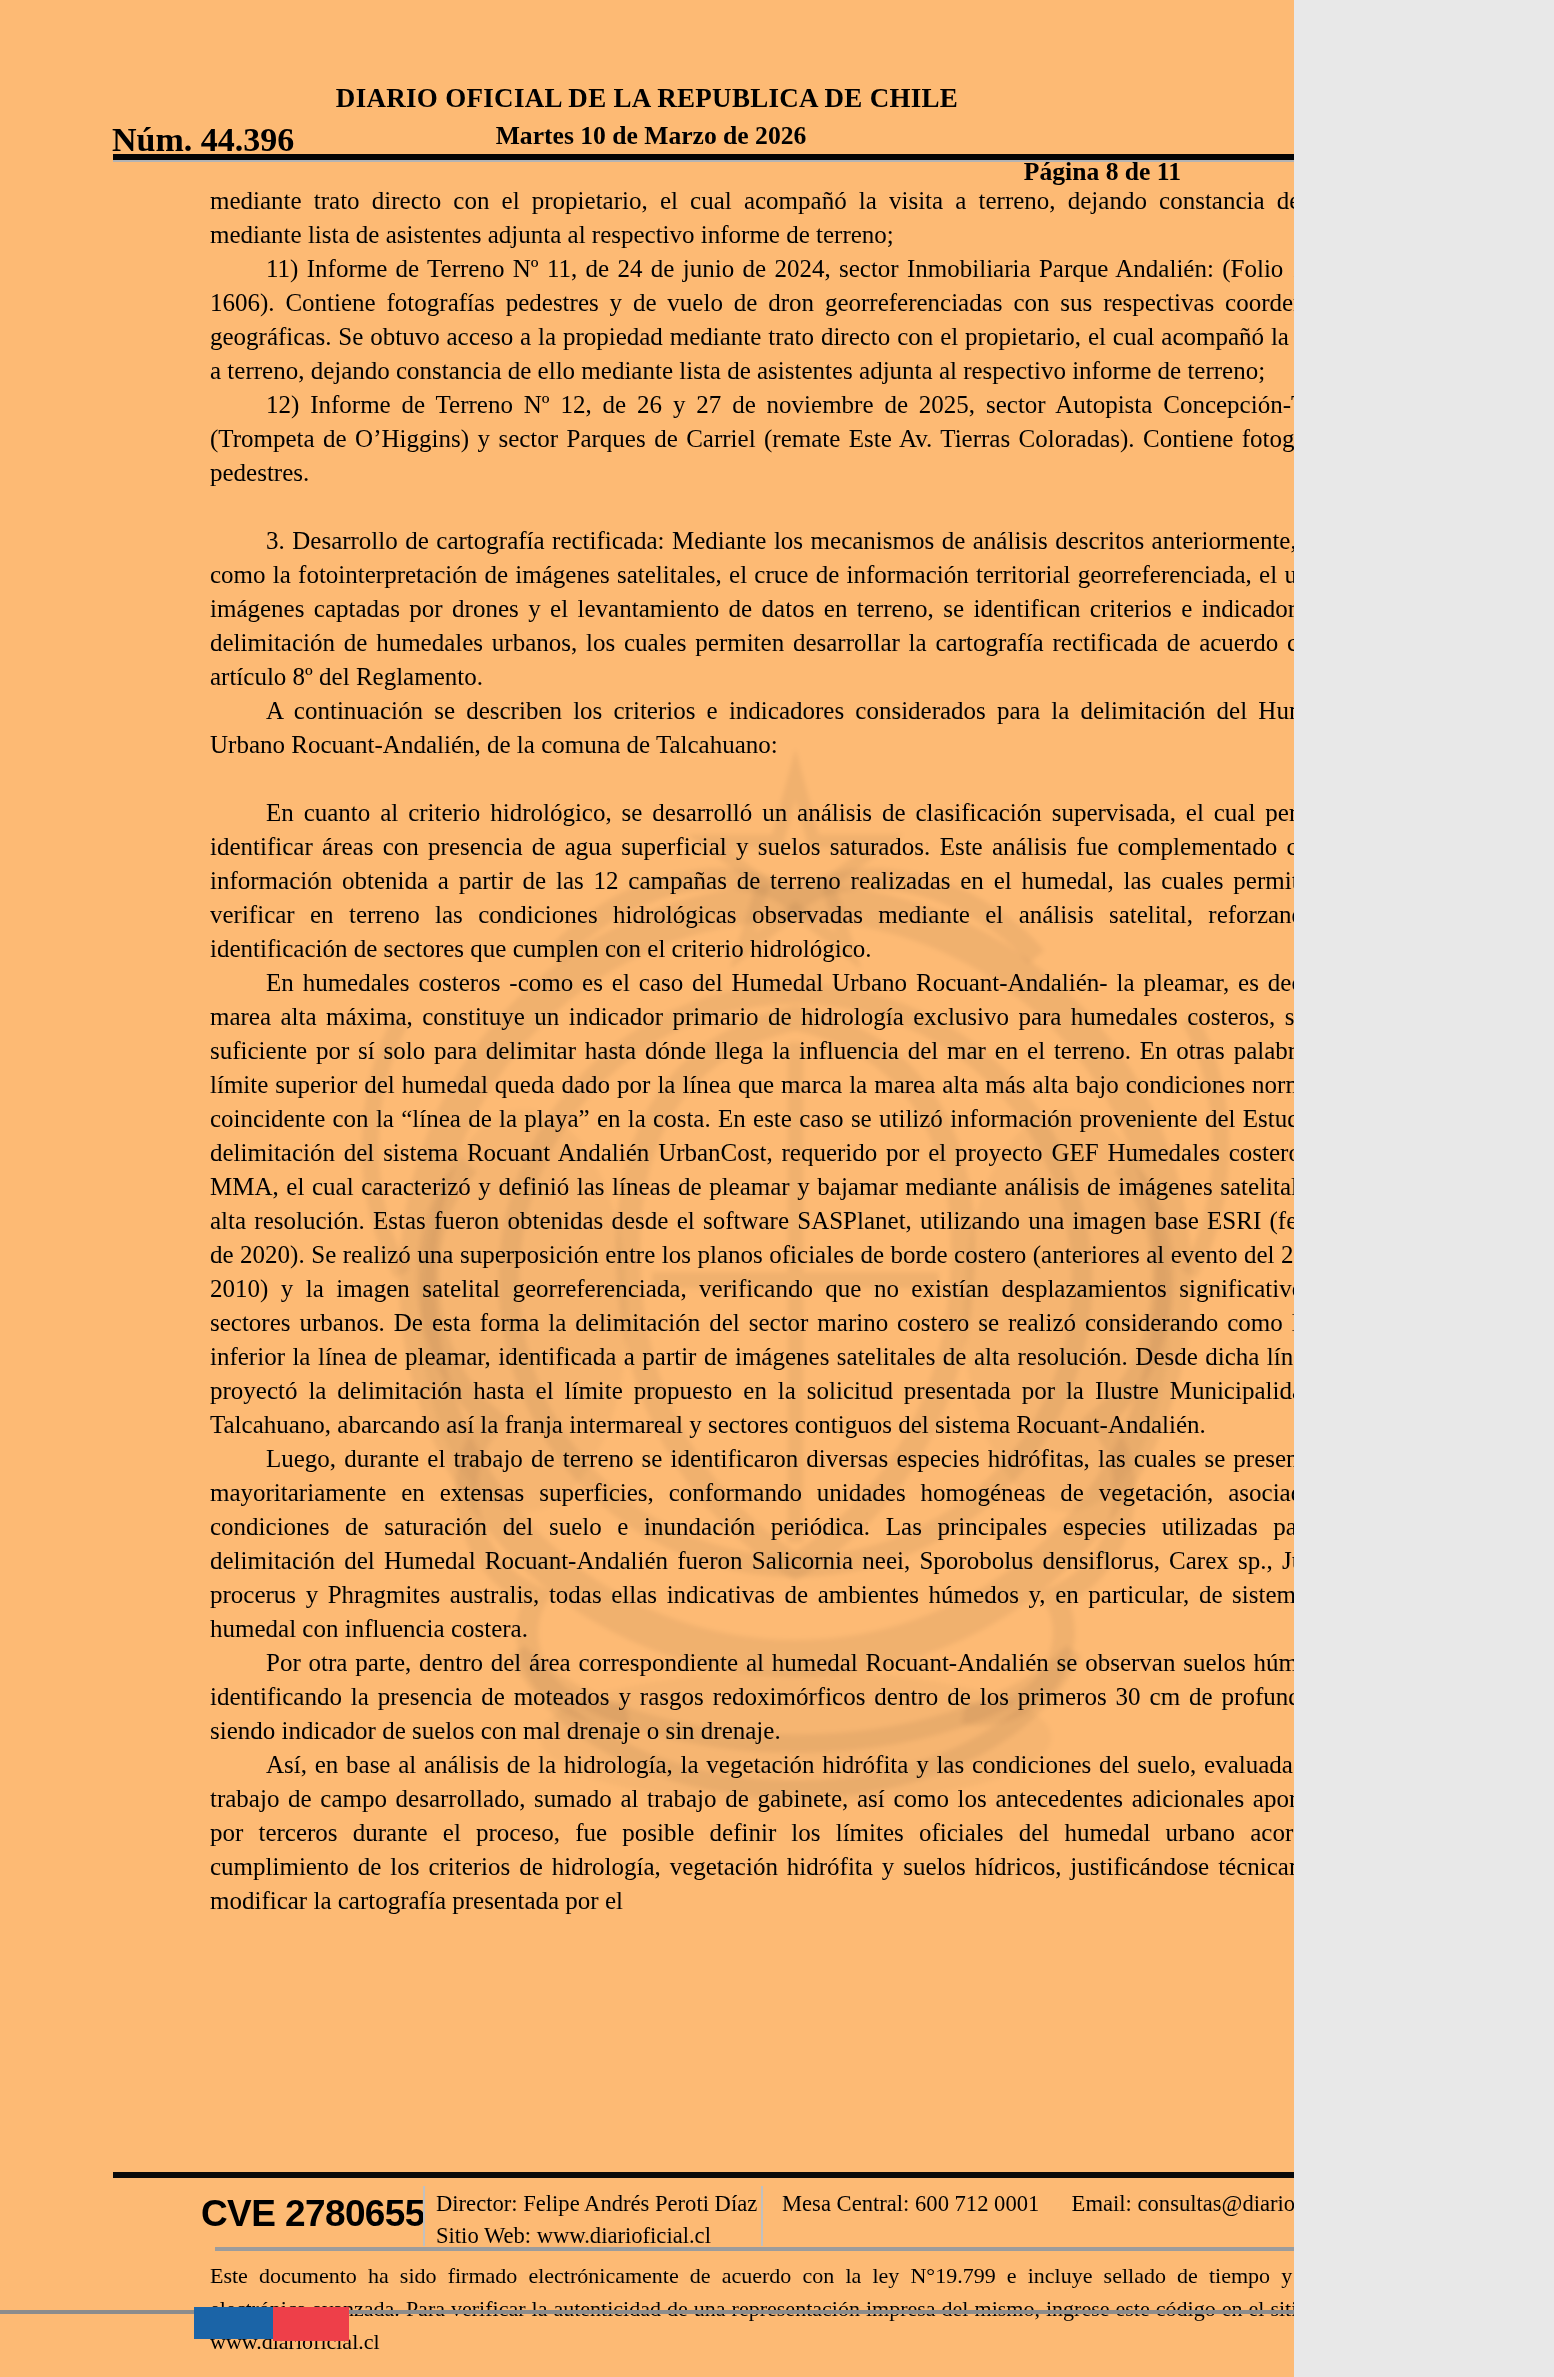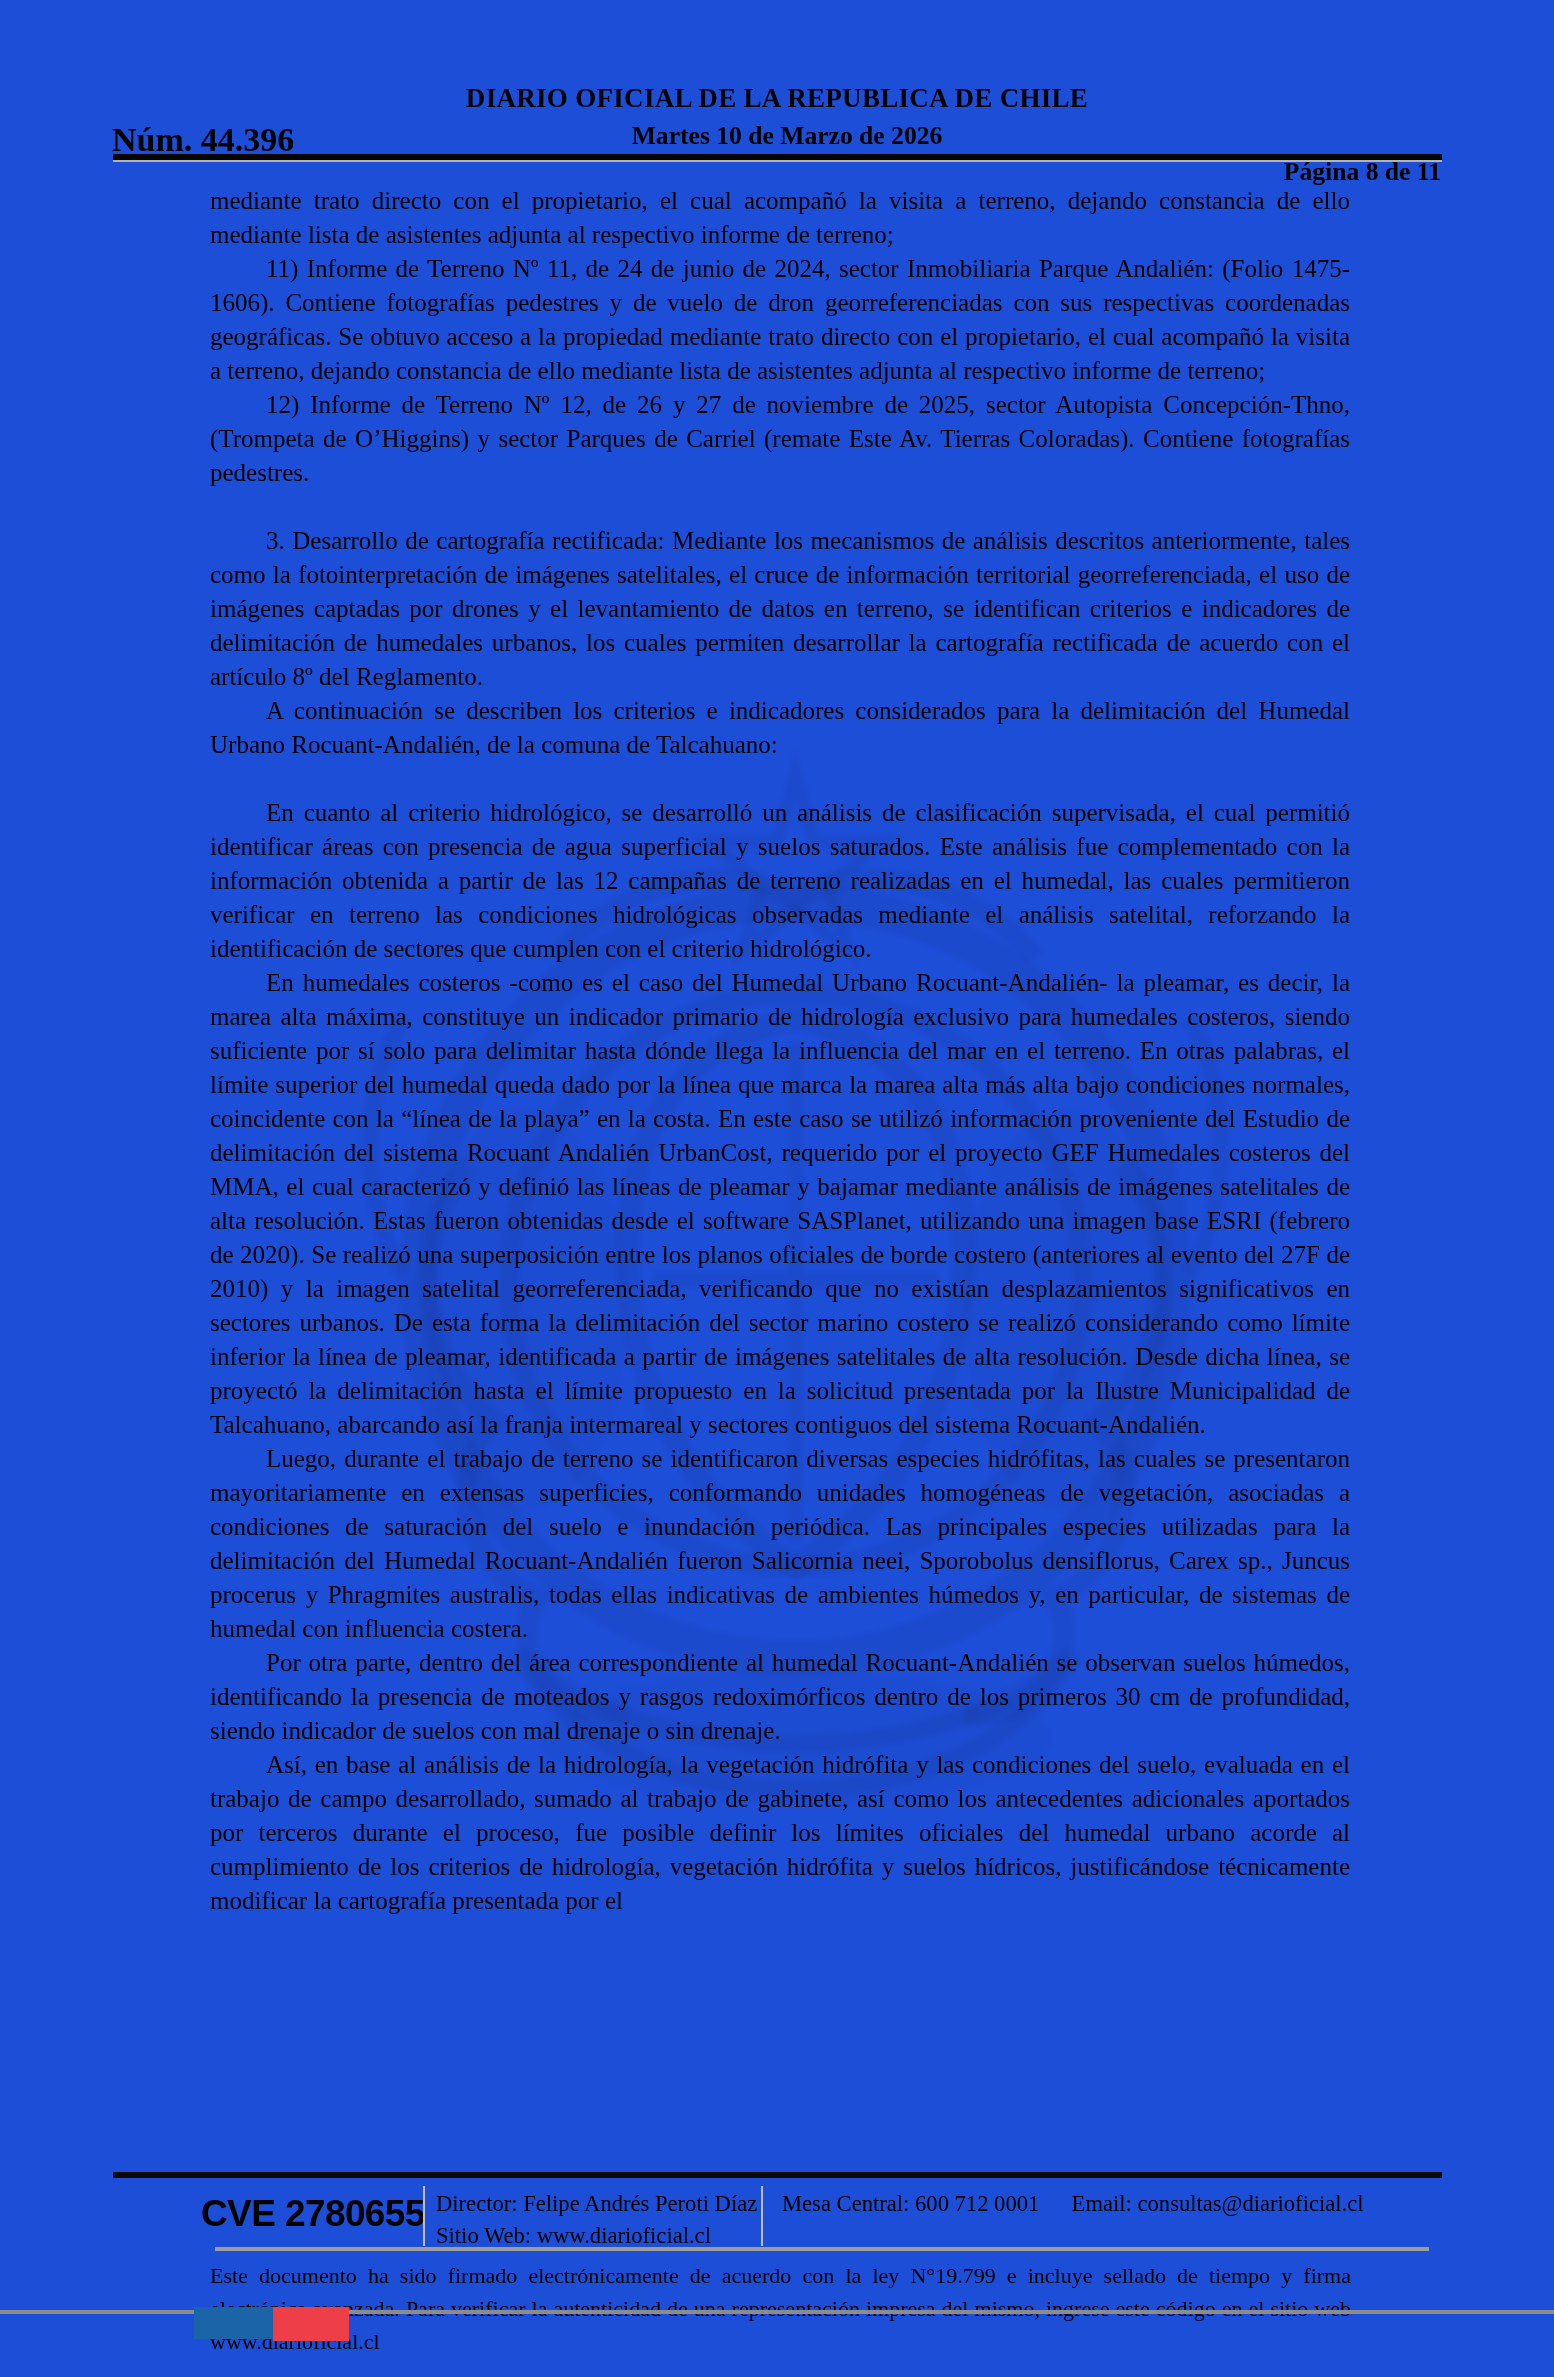--- a/index.html
+++ b/index.html
@@ -1,20 +1,20 @@
 <!DOCTYPE html>
 <html style="font-size:9.8px"><head>
 <meta charset="utf-8">
 <style>
   html, body { margin: 0; padding: 0; background: #e8e8e8; }
   .page {
     position: relative;
-    width: 1554px;
+    width: 1294px;
     height: 2377px;
-    background: #1d4ed8;
+    background: #fdba74;
     overflow: hidden;
     font-family: "Liberation Serif", "DejaVu Serif", serif;
     color: #000;
   }
 
   
   .watermark {
     position: absolute;
     left: 262px;
     top: 701px;
@@ -36,21 +36,21 @@
   }
   .header-issue {
     position: absolute;
     top: 121px; left: 112px;
     font-weight: bold;
     font-size: 34px;
     white-space: nowrap;
   }
   .header-date {
     position: absolute;
-    top: 121px; left: 10px;
+    top: 121px; left: 4px;
     width: 100%;
     text-align: center;
     font-weight: bold;
     font-size: 25.6px;
     white-space: nowrap;
   }
   .header-page {
     position: absolute;
     top: 121px; right: 113px;
     font-weight: bold;

